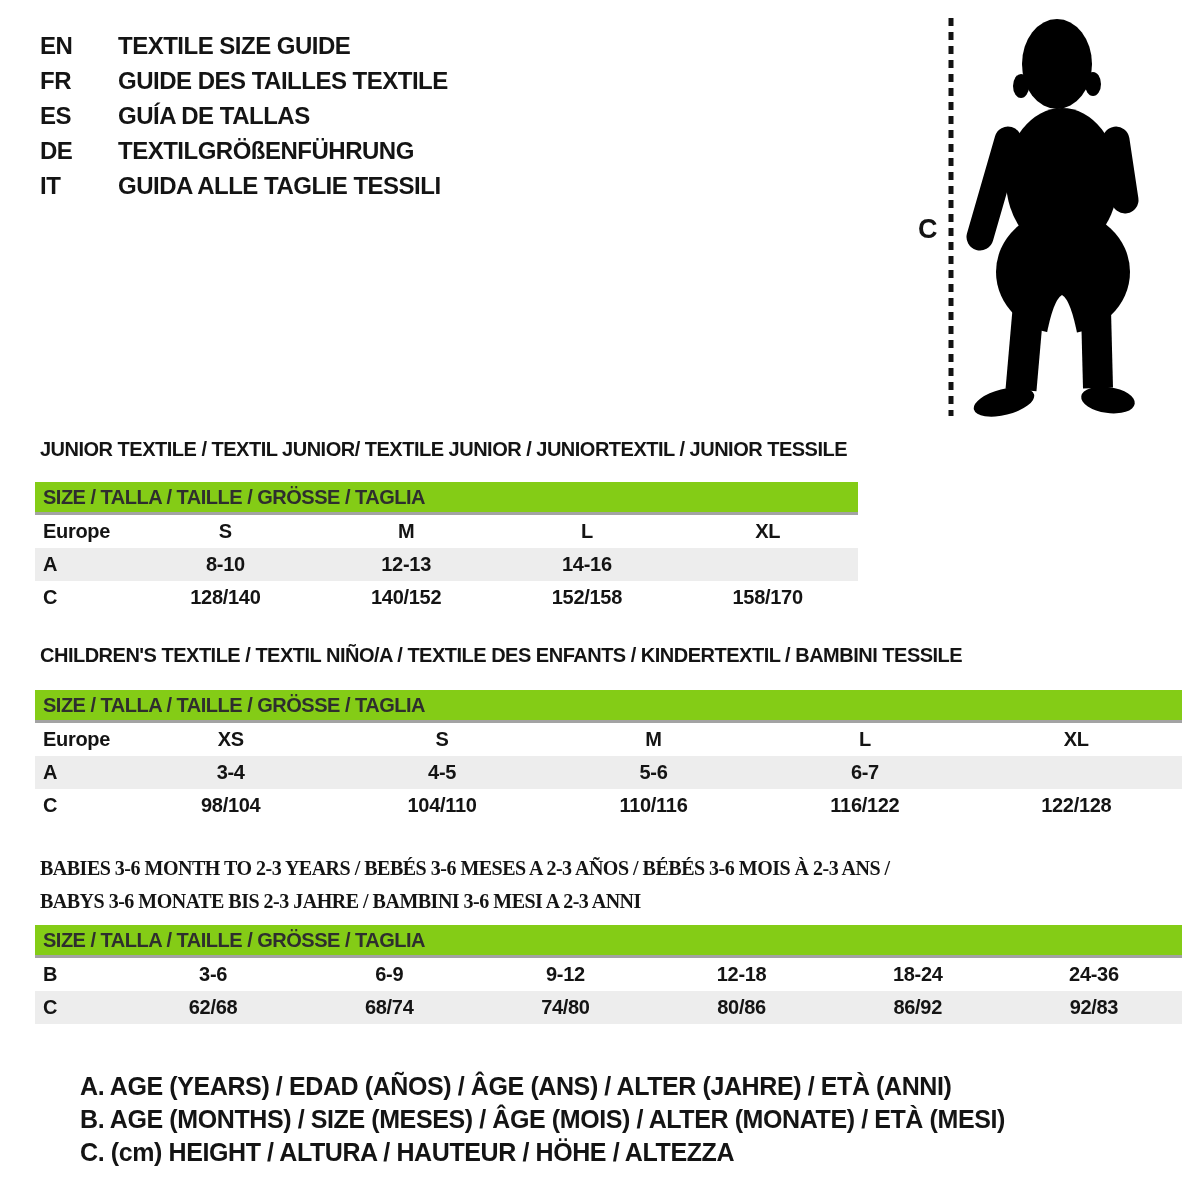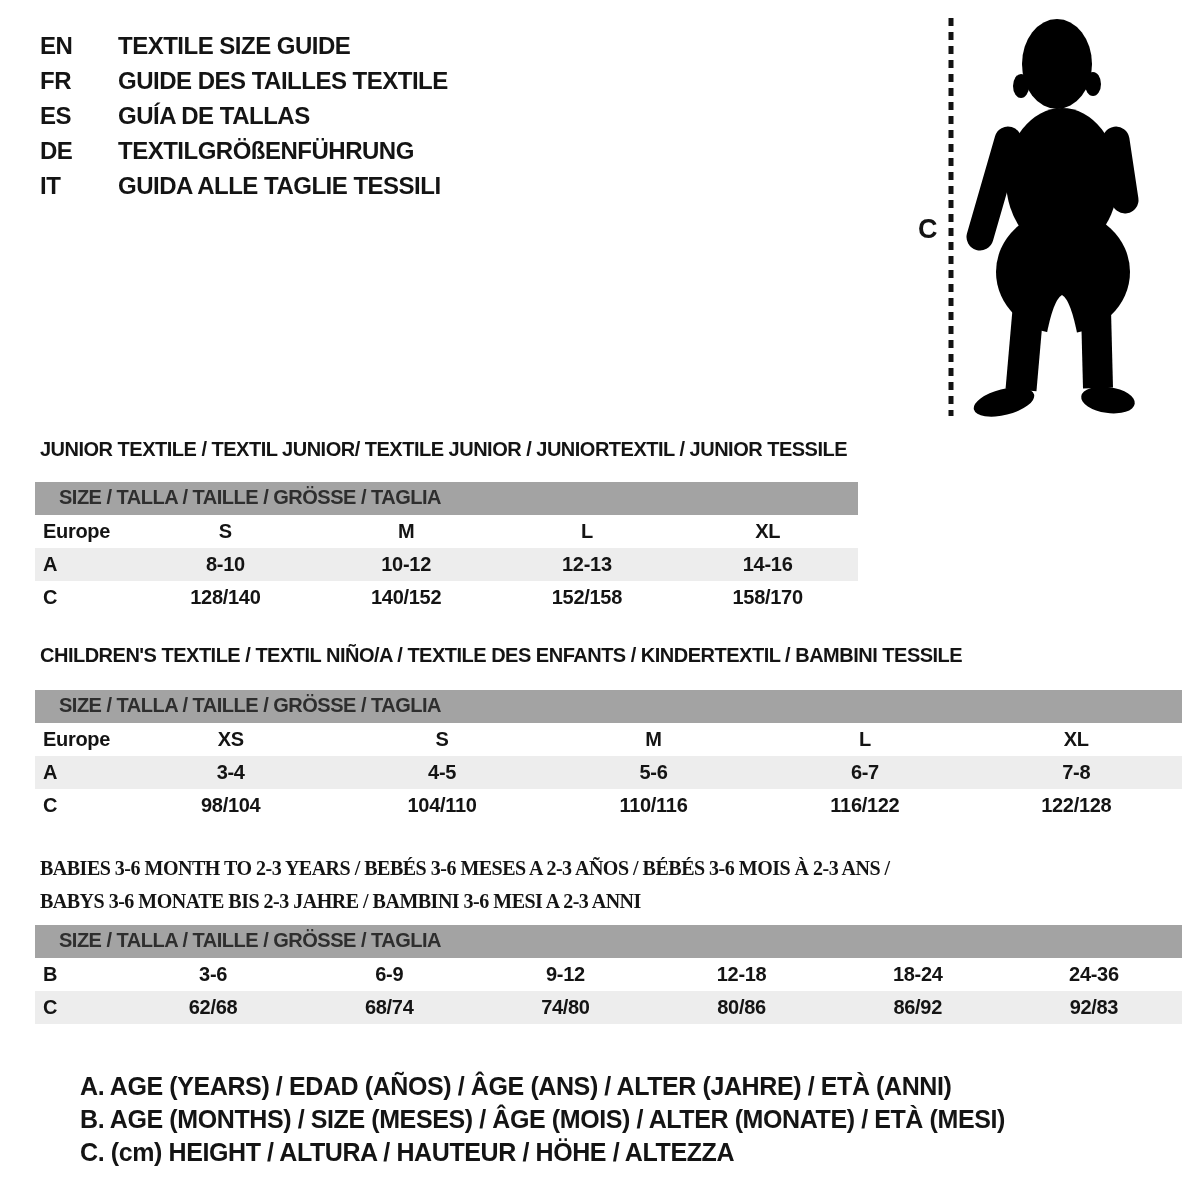--- a/index.html
+++ b/index.html
@@ -21,22 +21,22 @@
   
   #sec-0{left:35px;top:437px;width:823px;}
   #sec-1{left:35px;top:643px;width:1147px;}
   #sec-2{left:35px;top:852px;width:1147px;}
   .sec-title{font-size:20px;line-height:24px;letter-spacing:-0.5px;margin-left:5px;white-space:nowrap;}
   #sec-2 .sec-title{line-height:33px;font-family:Liberation Serif, serif;}
   .size-table{margin-top:21px;}
   #sec-1 .size-table{margin-top:23px;}
   #sec-2 .size-table{margin-top:7px;}
   .table-header{
-    height:30px;line-height:30px;background:#a3a3a3;border-bottom:3px solid #a3a3a3;
-    font-size:20px;padding-left:24px;letter-spacing:-0.5px;color:#2e2e2e;white-space:nowrap;
+    height:30px;line-height:30px;background:#84cc16;border-bottom:3px solid #a3a3a3;
+    font-size:20px;padding-left:8px;letter-spacing:-0.5px;color:#2e2e2e;white-space:nowrap;
   }
   .t-row{display:grid;height:33px;line-height:33px;font-size:20px;letter-spacing:-0.3px;}
   .t-row.shaded{background:#ededed;}
   .t-cell{text-align:center;white-space:nowrap;}
   .t-label{text-align:left;padding-left:8px;}
   #sec-0 .t-row{grid-template-columns:100px repeat(4,1fr);}
   #sec-1 .t-row{grid-template-columns:90px repeat(5,1fr);}
   #sec-2 .t-row{grid-template-columns:90px repeat(6,1fr);}
 
   
@@ -102,21 +102,20 @@
         <div class="t-row">
           <div class="t-cell t-label">Europe</div>
           <div class="t-cell">S</div>
           <div class="t-cell">M</div>
           <div class="t-cell">L</div>
           <div class="t-cell">XL</div>
         </div>
         <div class="t-row shaded">
           <div class="t-cell t-label">A</div>
           <div class="t-cell">8-10</div>
-          <div class="t-cell">10-12</div>
           <div class="t-cell">12-13</div>
           <div class="t-cell">14-16</div>
         </div>
         <div class="t-row">
           <div class="t-cell t-label">C</div>
           <div class="t-cell">128/140</div>
           <div class="t-cell">140/152</div>
           <div class="t-cell">152/158</div>
           <div class="t-cell">158/170</div>
         </div>
@@ -138,21 +137,20 @@
           <div class="t-cell">M</div>
           <div class="t-cell">L</div>
           <div class="t-cell">XL</div>
         </div>
         <div class="t-row shaded">
           <div class="t-cell t-label">A</div>
           <div class="t-cell">3-4</div>
           <div class="t-cell">4-5</div>
           <div class="t-cell">5-6</div>
           <div class="t-cell">6-7</div>
-          <div class="t-cell">7-8</div>
         </div>
         <div class="t-row">
           <div class="t-cell t-label">C</div>
           <div class="t-cell">98/104</div>
           <div class="t-cell">104/110</div>
           <div class="t-cell">110/116</div>
           <div class="t-cell">116/122</div>
           <div class="t-cell">122/128</div>
         </div>
       </div>

